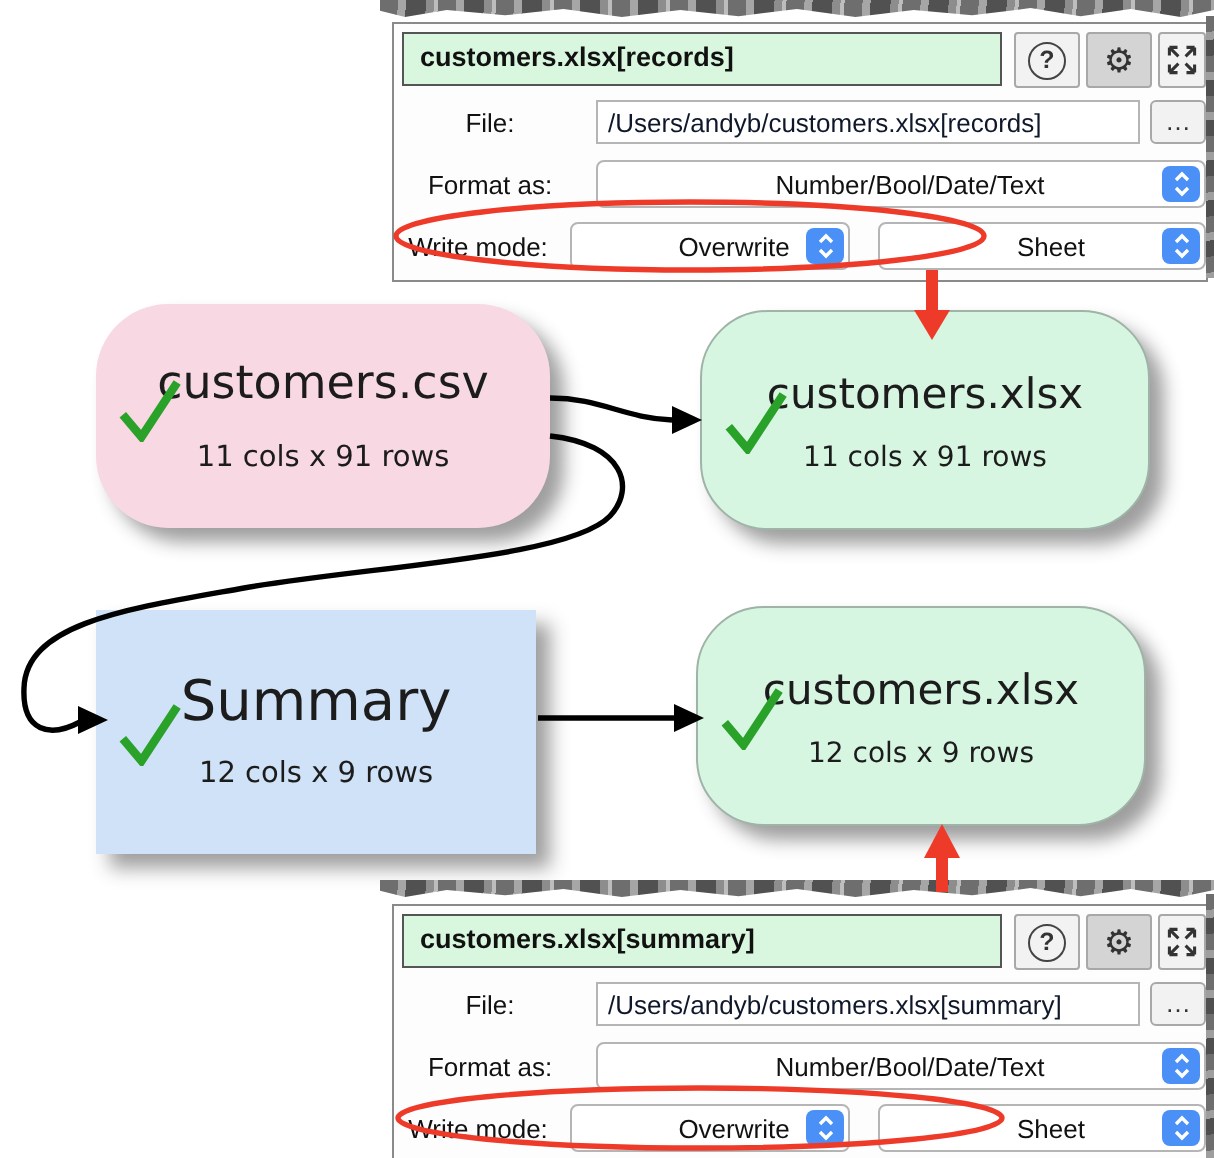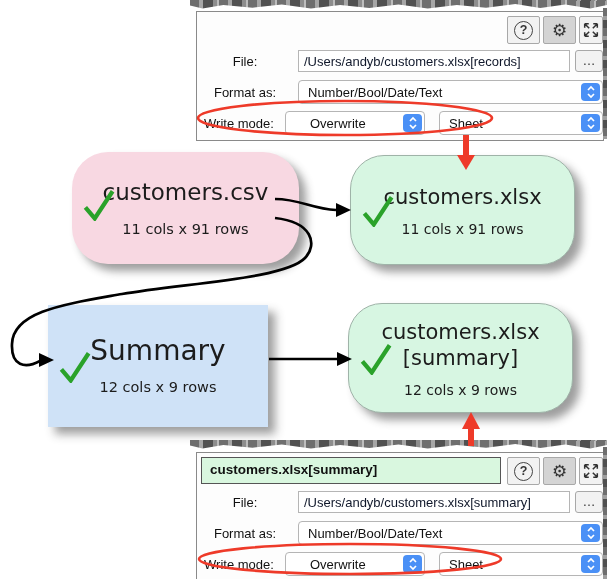--- a/index.html
+++ b/index.html
@@ -7,21 +7,21 @@
   body { font-family:"Liberation Sans", sans-serif; }
   .canvas { position:relative; width:607px; height:579px; background:#fff; overflow:hidden; }
 
   
   .node { position:absolute; z-index:1; display:flex; flex-direction:column; align-items:center;
           justify-content:center; text-align:center; color:#1c1c1c;
           box-shadow:7px 7px 9px rgba(40,40,40,.45); font-family:"DejaVu Sans", sans-serif; }
   .node .ntitle  { font-size:23px; line-height:27px; }
   .node .ntitle2 { font-size:23px; line-height:27px; }
   .node .nsub    { font-size:14.5px; margin-top:15px; }
-  .node-pink  { left:48px;  top:152px; width:227px; height:112px; background:#f8d8e2; border-radius:36px;margin-left:24px; }
+  .node-pink  { left:48px;  top:152px; width:227px; height:112px; background:#f8d8e2; border-radius:36px; }
   .node-rec   { left:350px; top:155px; width:225px; height:110px; background:#d7f6e2; border-radius:34px; border:1px solid #9fb3a8; }
   .node-blue  { left:48px;  top:305px; width:220px; height:122px; background:#cfe2f7; }
   .node-sum   { left:348px; top:303px; width:225px; height:110px; background:#d7f6e2; border-radius:34px; border:1px solid #9fb3a8; }
   .node-rec .ntitle, .node-rec .ntitle2, .node-sum .ntitle, .node-sum .ntitle2 { font-size:21px; line-height:26px; }
   .node-rec .nsub, .node-sum .nsub { margin-top:11px; font-size:14px; }
   .node-blue .ntitle { font-size:28px; }
   .check { position:absolute; left:10px; top:50%; transform:translateY(-50%); width:34px; height:34px; }
   .node-pink .check { top:46%; }
 
   
@@ -50,21 +50,21 @@
   .row-write  { top:99px; }
   .plabel { display:inline-block; text-align:center; }
   .lbl-file, .lbl-format { position:absolute; left:0; width:96px; }
   .lbl-write { position:absolute; left:0; width:84px; }
   .field { position:absolute; left:101px; width:272px; height:22px; border:1px solid #b5b5b5;
            background:#fff; font:13px "Liberation Sans", sans-serif; color:#0f172a; padding:0 5px; }
   .browse { position:absolute; left:378px; width:28px; height:22px; background:#f2f2f2;
             border:1px solid #a8a8a8; border-radius:3px; font-size:13px; line-height:10px;
             color:#333; cursor:pointer; }
   .dropdown { position:absolute; height:24px; background:#fff; border:1px solid #b5b5b5;
-              border-radius:4px; display:flex; align-items:center; padding-left:9px; cursor:pointer; }
+              border-radius:4px; display:flex; align-items:center; padding-left:9px; cursor:pointer;justify-content:center; }
   .dd-format { left:101px; width:305px; top:0; }
   .dd-write1 { left:88px;  width:140px; top:0;padding-left:24px; }
   .dd-write2 { left:242px; width:164px; top:0; }
   .stepper { position:absolute; right:2px; top:2px; width:19px; height:18px; background:#4a90f6;
              border-radius:4px; display:flex; align-items:center; justify-content:center; }
 
   
   .torn-h { position:absolute; left:190px; width:417px; height:9px; z-index:4;
             background:repeating-linear-gradient(93deg,#6e6e6e 0 9px,#a6a6a6 9px 13px,#515151 13px 23px,#8d8d8d 23px 27px,#bdbdbd 27px 29px);
             clip-path:polygon(0 0,100% 0,100% 55%,96% 95%,90% 50%,84% 90%,78% 45%,71% 85%,64% 55%,57% 95%,50% 50%,43% 90%,36% 55%,29% 95%,22% 50%,15% 85%,8% 55%,3% 95%,0 60%); }
@@ -104,34 +104,34 @@
     <div class="ntitle">Summary</div>
     <div class="ntitle2"></div>
     <div class="nsub">12 cols x 9 rows</div>
   </div>
 
   <div class="node node-sum">
     <svg class="check" viewBox="0 0 40 40">
       <path d="M4 24 L15 37 L36 5" fill="none" stroke="#2aa22a" stroke-width="5"></path>
     </svg>
     <div class="ntitle">customers.xlsx</div>
-    <div class="ntitle2">[summary]</div>
     <div class="nsub">12 cols x 9 rows</div>
   </div>
 
   <svg class="overlay" width="607" height="579" viewBox="0 0 607 579">
     <path d="M275 199 C300 199 312 209 336 210" fill="none" stroke="#000" stroke-width="2.7"></path>
     <polygon points="336,203 351,210 336,217" fill="#000"></polygon>
     <path d="M275 218 C312 222 318 244 305 258 C285 279 185 283 122 294 C66 304 13 311 12 344 C11 366 25 369 40 361" fill="none" stroke="#000" stroke-width="2.7"></path>
     <polygon points="39,353 54,360 39,367" fill="#000"></polygon>
     <path d="M269 359 L337 359" fill="none" stroke="#000" stroke-width="2.7"></path>
     <polygon points="337,352 352,359 337,366" fill="#000"></polygon>
   </svg>
 
   <div class="panel panel-top">
+    <div class="title-box">customers.xlsx[records]</div>
     <button class="pbtn pbtn-help">
       <span class="qcircle">?</span>
     </button>
     <button class="pbtn pbtn-gear">
       <span>⚙</span>
     </button>
     <button class="pbtn pbtn-expand">
       <svg width="18" height="18" viewBox="0 0 20 20">
         <path d="M8 8 L3 3 M3 3 h4.5 M3 3 v4.5 M12 8 L17 3 M17 3 h-4.5 M17 3 v4.5 M8 12 L3 17 M3 17 h4.5 M3 17 v-4.5 M12 12 L17 17 M17 17 h-4.5 M17 17 v-4.5" fill="none" stroke="#333" stroke-width="1.7"></path>
       </svg>

